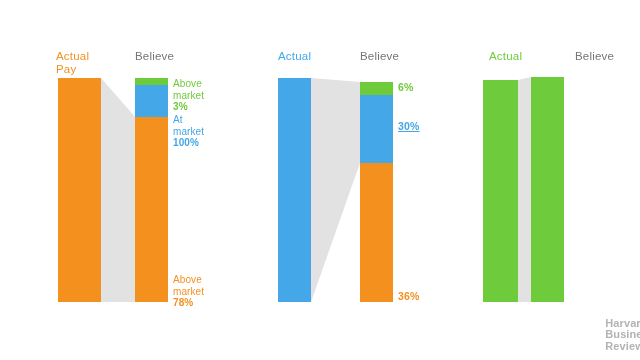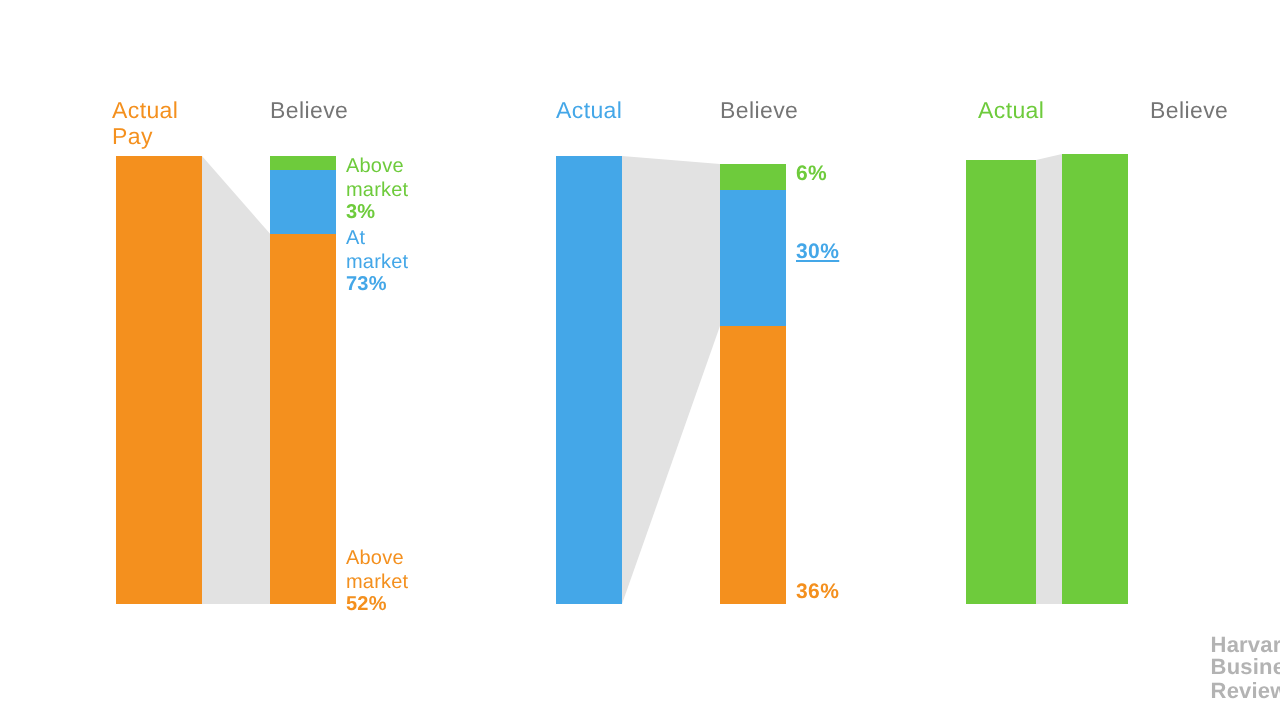--- a/index.html
+++ b/index.html
@@ -40,24 +40,24 @@
     <div class="bar" style="left:35px;top:78px;width:43px;height:224px;background:#f4901e;"></div>
 
     <div class="bar" style="left:112px;top:78px;width:33px;height:7px;background:#6ecb3c;"></div>
     <div class="bar" style="left:112px;top:85px;width:33px;height:32px;background:#44a7e8;"></div>
     <div class="bar" style="left:112px;top:117px;width:33px;height:185px;background:#f4901e;"></div>
 
     <div class="lbl" style="left:150px;top:78px;color:#6ecb3c;"><span>Above
 market</span><b>3%</b></div>
 
     <div class="lbl" style="left:150px;top:114px;color:#44a7e8;"><span>At
-market</span><b>73%</b></div>
+market</span><b>100%</b></div>
 
     <div class="lbl" style="left:150px;top:274px;color:#f4901e;"><span>Above
-market</span><b>52%</b></div>
+market</span><b>78%</b></div>
   </div>
 
   <div class="panel">
 
     <div class="hdr" style="left:255px;top:50px;color:#44a7e8;">Actual</div>
     <div class="hdr" style="left:337px;top:50px;color:#757575;">Believe</div>
 
     <svg class="link" style="left:288px;top:78px;width:49px;height:224px;">
       <polygon points="0,0 49,4 49,85 0,224" fill="#e2e2e2"></polygon>
     </svg>

